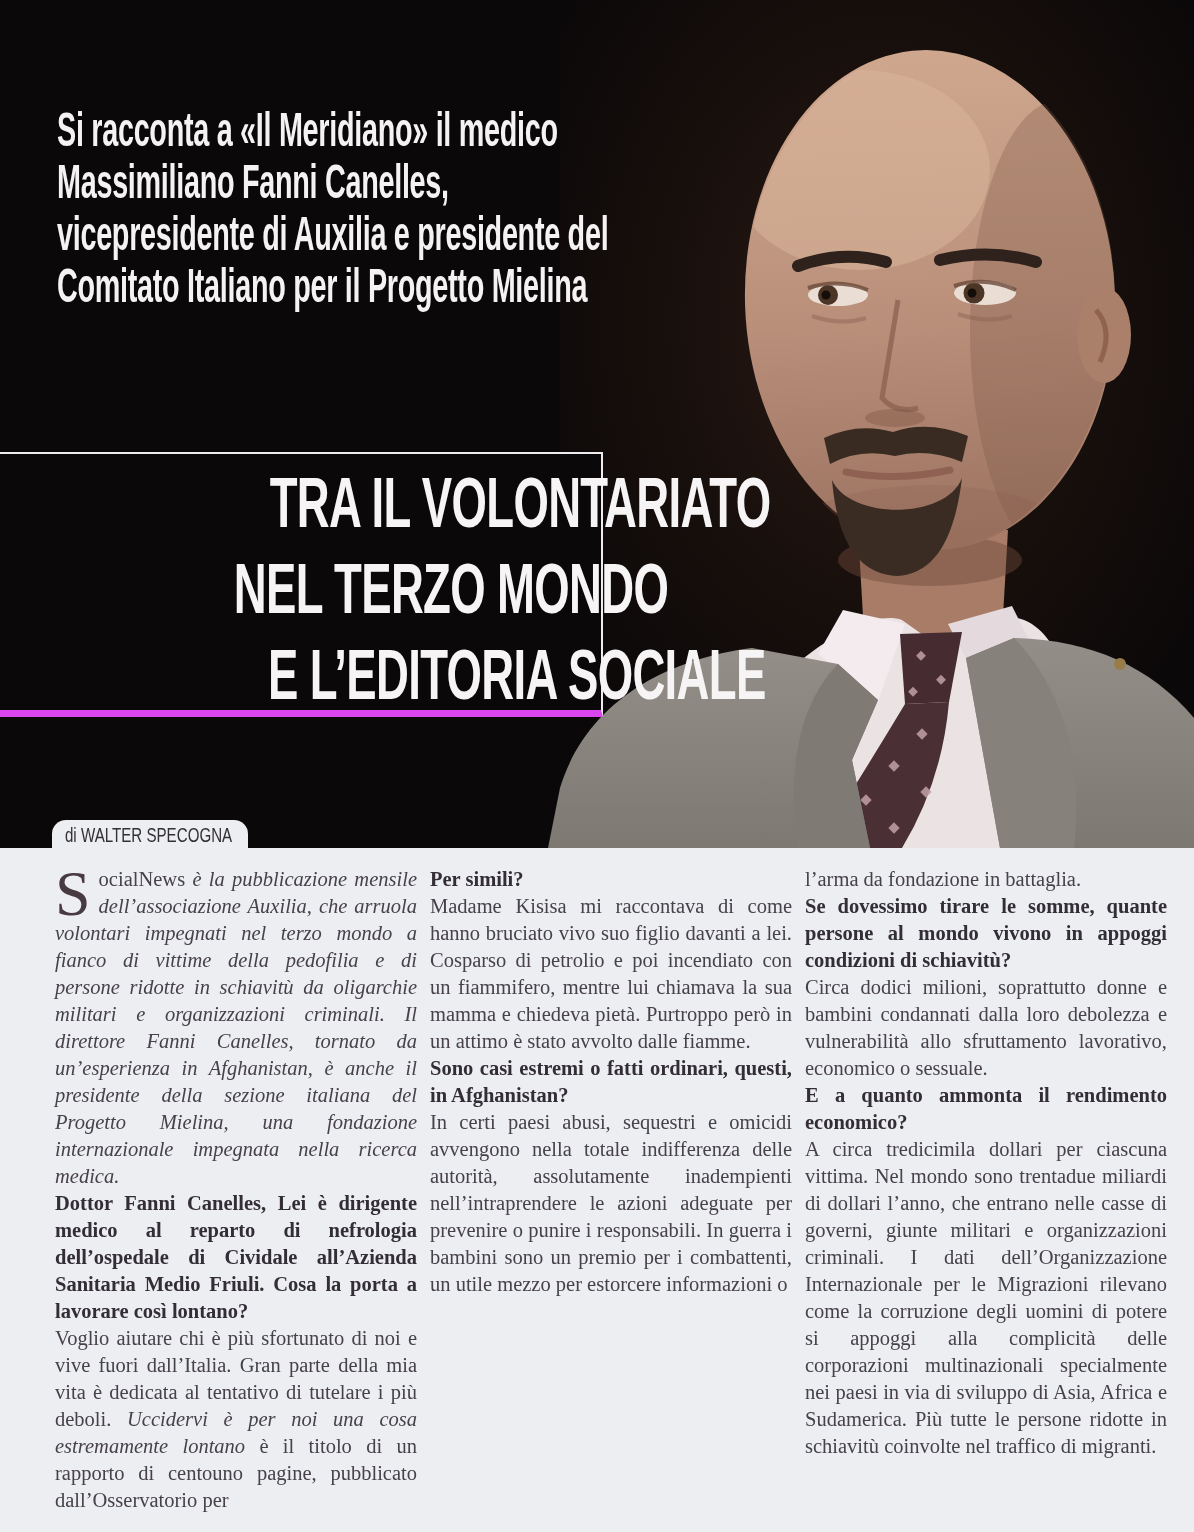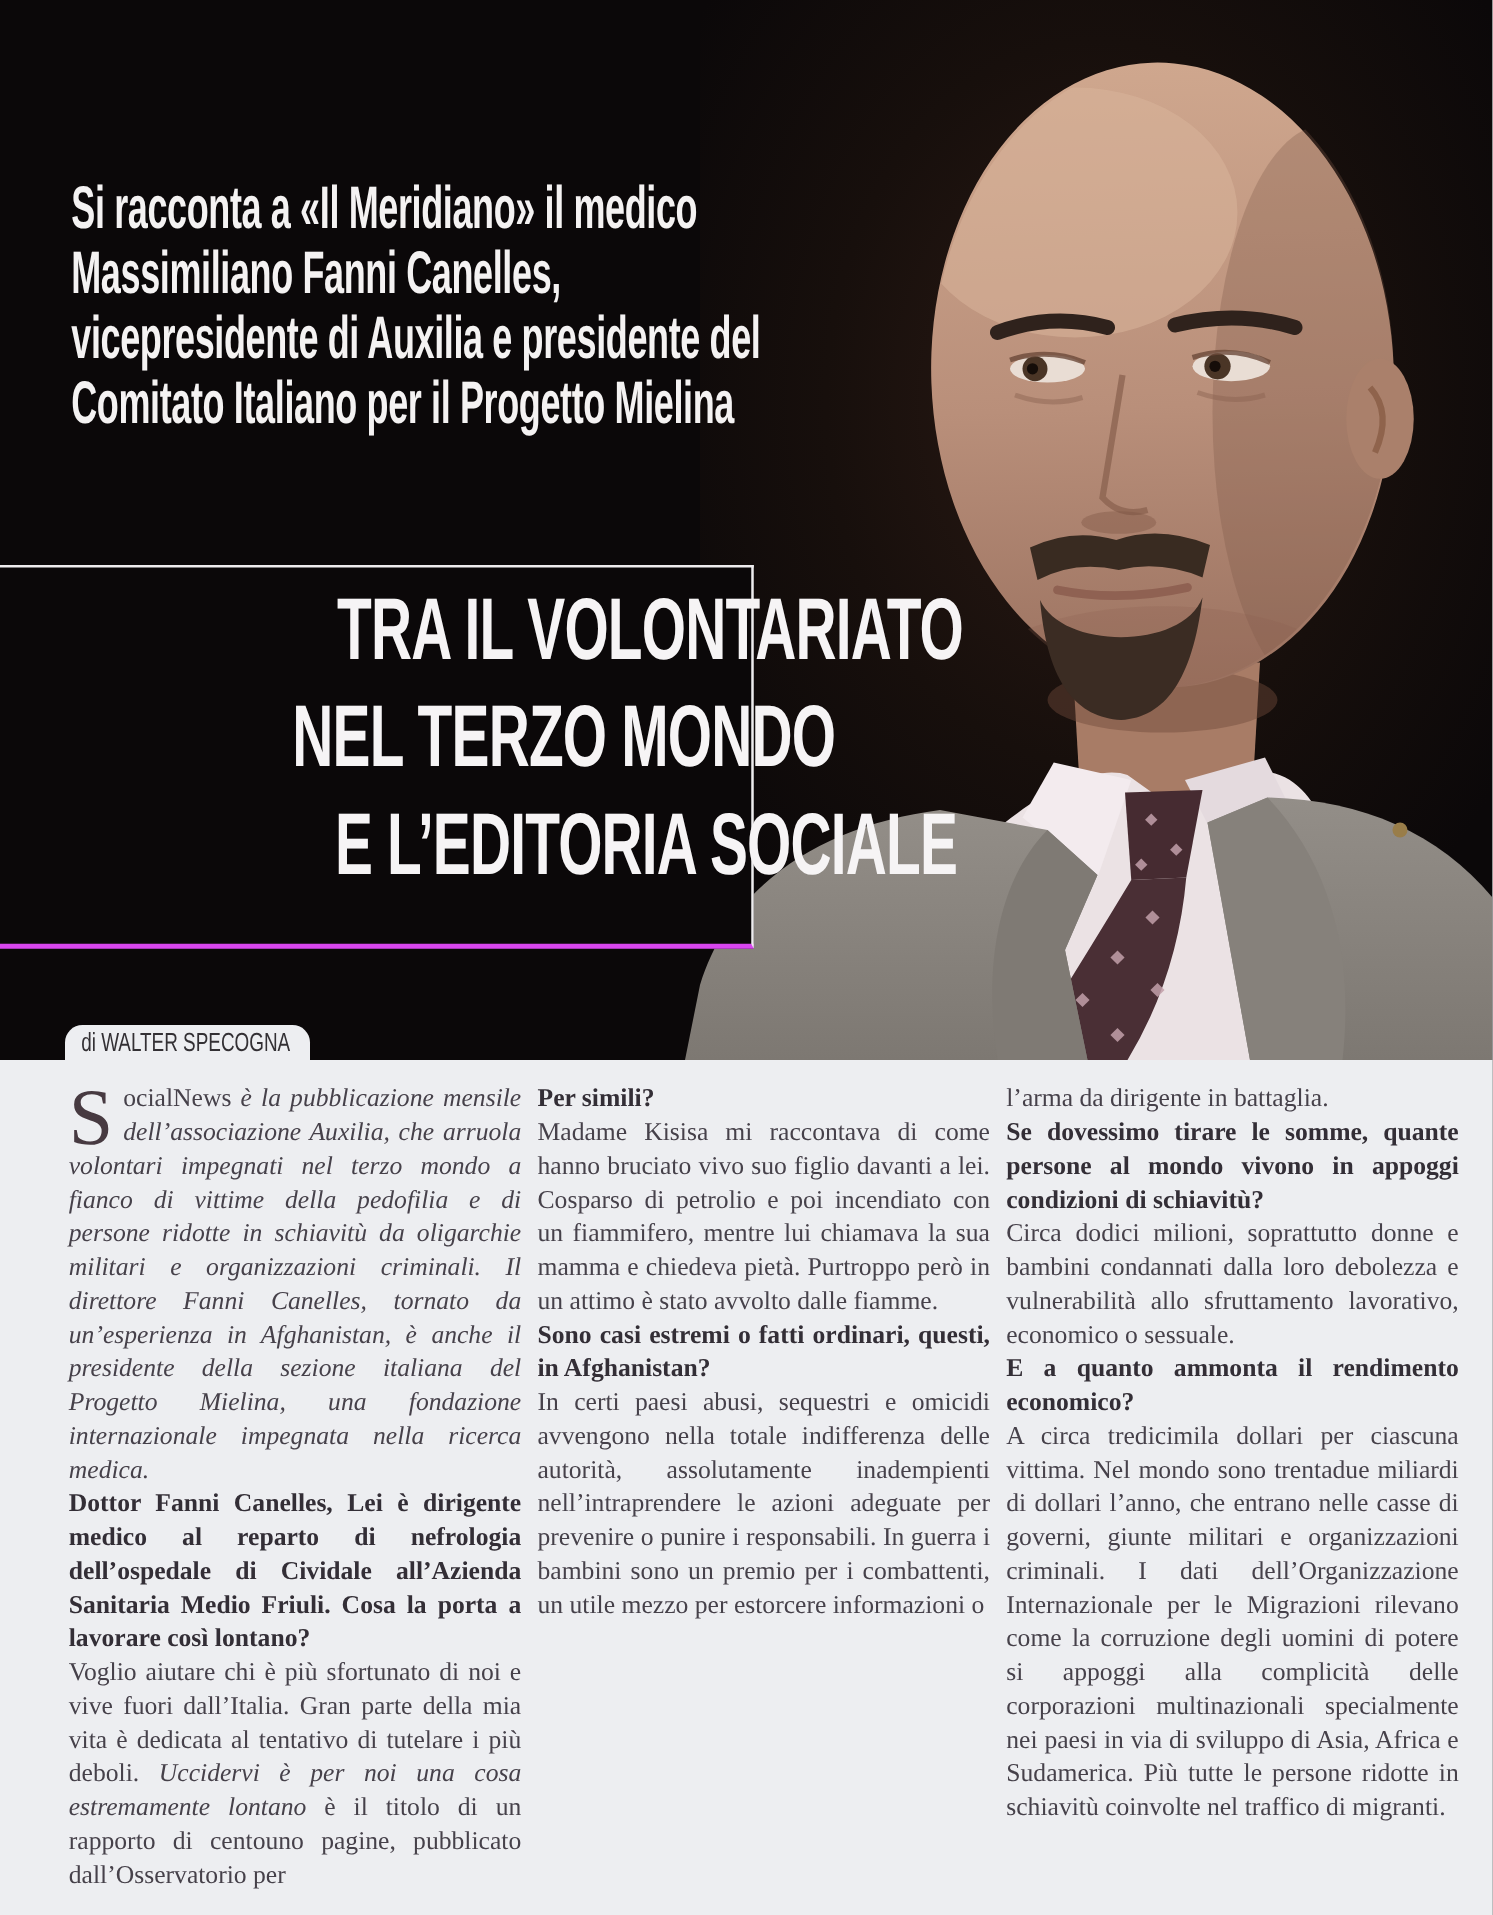--- a/index.html
+++ b/index.html
@@ -1,27 +1,27 @@
 <!DOCTYPE html>
 <html><head>
 <meta charset="utf-8">
 <style>
   html,body{margin:0;padding:0;background:#d8d8d8;}
   .page{position:relative;width:1194px;height:1532px;overflow:hidden;background:#edeef1;
         font-family:"Liberation Sans",sans-serif;}
   
   .hero{position:relative;width:1194px;height:848px;background:#0b0809;overflow:hidden;}
   .portrait{position:absolute;left:0;top:0;}
-  .kicker{position:absolute;left:57px;top:104px;z-index:3;margin-top:37px;}
+  .kicker{position:absolute;left:57px;top:104px;z-index:3;}
   .kicker-line{display:block;white-space:nowrap;font-weight:700;font-size:48px;line-height:52px;
                color:#f4f2f2;letter-spacing:-.5px;}
   .kicker-line>span{display:inline-block;transform:scaleX(.60);transform-origin:left center;}
-  .headline-box{position:absolute;left:0;top:452px;width:603px;height:307px;box-sizing:border-box;
+  .headline-box{position:absolute;left:0;top:452px;width:603px;height:265px;box-sizing:border-box;
                 background:#0b0809;border-top:2px solid #eeecee;border-right:2px solid #eeecee;
-                border-bottom:4px solid #d946ef;text-align:right;padding:6px 32px 0 0;z-index:3;}
+                border-bottom:7px solid #d946ef;text-align:right;padding:6px 32px 0 0;z-index:3;}
   .headline-line{white-space:nowrap;font-weight:700;font-size:70px;line-height:86px;
                  color:#f6f4f5;letter-spacing:-1px;}
   .headline-line>span{display:inline-block;transform:scaleX(.65);transform-origin:right center;}
   .byline-tab{position:absolute;left:52px;bottom:0;height:28px;width:196px;background:#edeef1;
               border-radius:14px 14px 0 0;z-index:4;text-decoration:underline;}
   .byline-tab span{display:inline-block;transform:scaleX(.72);transform-origin:left center;
                    font-size:21px;line-height:29px;color:#333034;padding-left:18px;white-space:nowrap;}
   
   .body-main{display:flex;gap:13px;box-sizing:border-box;width:1194px;height:684px;
              padding:18px 27px 0 55px;background:#edeef1;}
@@ -155,21 +155,21 @@
     </div>
 
     <div class="col">
       <p class="q">Per simili?</p>
       <p>Madame Kisisa mi raccontava di come hanno bruciato vivo suo figlio davanti a lei. Cosparso di petrolio e poi incendiato con un fiammifero, mentre lui chiamava la sua mamma e chiedeva pietà. Purtroppo però in un attimo è stato avvolto dalle fiamme.</p>
       <p class="q">Sono casi estremi o fatti ordinari, questi, in Afghanistan?</p>
       <p>In certi paesi abusi, sequestri e omicidi avvengono nella totale indifferenza delle autorità, assolutamente inadempienti nell’intraprendere le azioni adeguate per prevenire o punire i responsabili. In guerra i bambini sono un premio per i combattenti, un utile mezzo per estorcere informazioni o</p>
     </div>
 
     <div class="col">
-      <p>l’arma da dirigente in battaglia.</p>
+      <p>l’arma da fondazione in battaglia.</p>
       <p class="q">Se dovessimo tirare le somme, quante persone al mondo vivono in appoggi condizioni di schiavitù?</p>
       <p>Circa dodici milioni, soprattutto donne e bambini condannati dalla loro debolezza e vulnerabilità allo sfruttamento lavorativo, economico o sessuale.</p>
       <p class="q">E a quanto ammonta il rendimento economico?</p>
       <p>A circa tredicimila dollari per ciascuna vittima. Nel mondo sono trentadue miliardi di dollari l’anno, che entrano nelle casse di governi, giunte militari e organizzazioni criminali. I dati dell’Organizzazione Internazionale per le Migrazioni rilevano come la corruzione degli uomini di potere si appoggi alla complicità delle corporazioni multinazionali specialmente nei paesi in via di sviluppo di Asia, Africa e Sudamerica. Più tutte le persone ridotte in schiavitù coinvolte nel traffico di migranti.</p>
     </div>
 
   </main>
 </div>
 
 </body></html>

